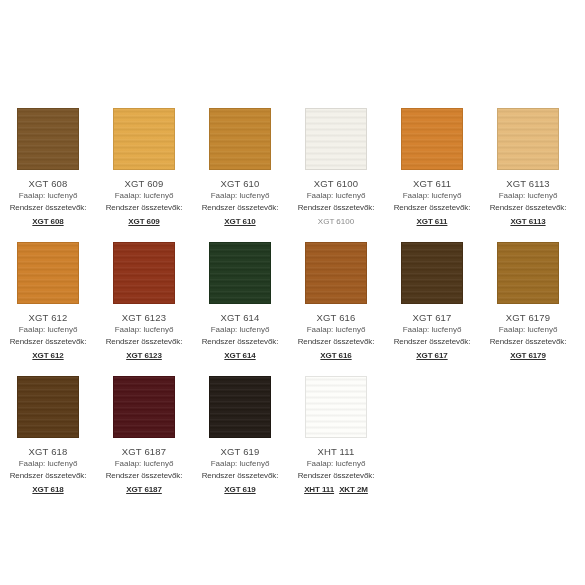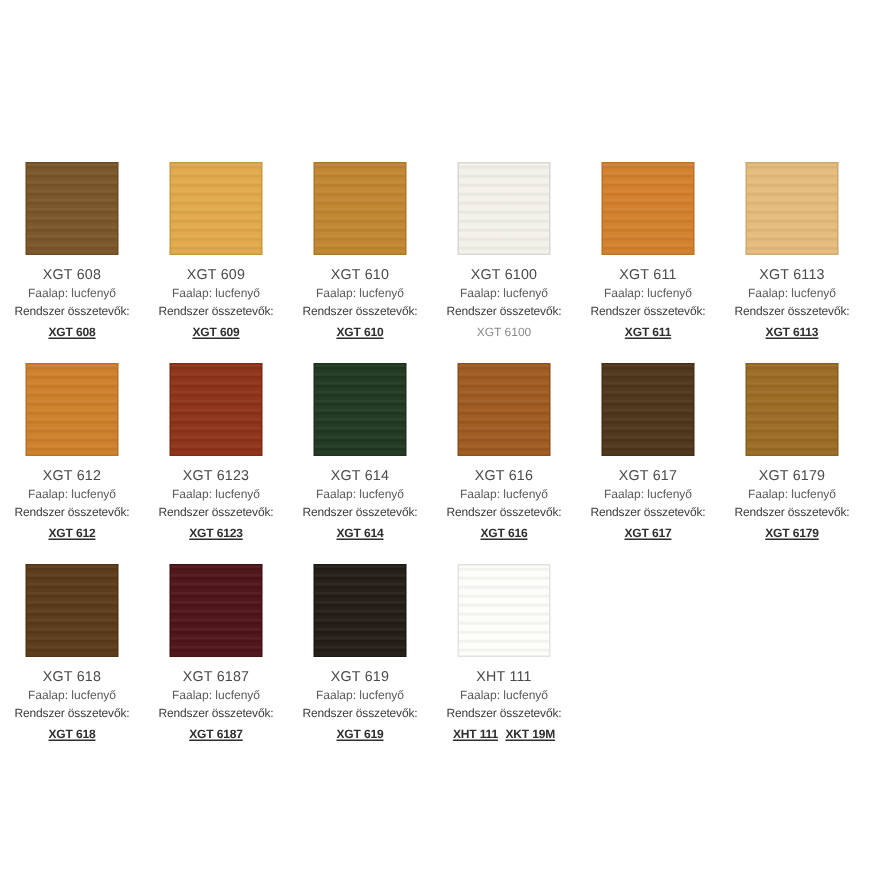--- a/index.html
+++ b/index.html
@@ -252,16 +252,16 @@
         <span class="chip-link">XGT 619</span>
       </div>
     </div>
     <div class="swatch-card">
       <div class="swatch-chip" style="background-color: rgb(253, 253, 250);"></div>
       <div class="chip-code">XHT 111</div>
       <div class="chip-base">Faalap: lucfenyő</div>
       <div class="chip-sys-label">Rendszer összetevők:</div>
       <div class="chip-links">
         <span class="chip-link">XHT 111</span>
-        <span class="chip-link">XKT 19M</span>
+        <span class="chip-link">XKT 2M</span>
       </div>
     </div>
   </div>
 
 </body></html>

